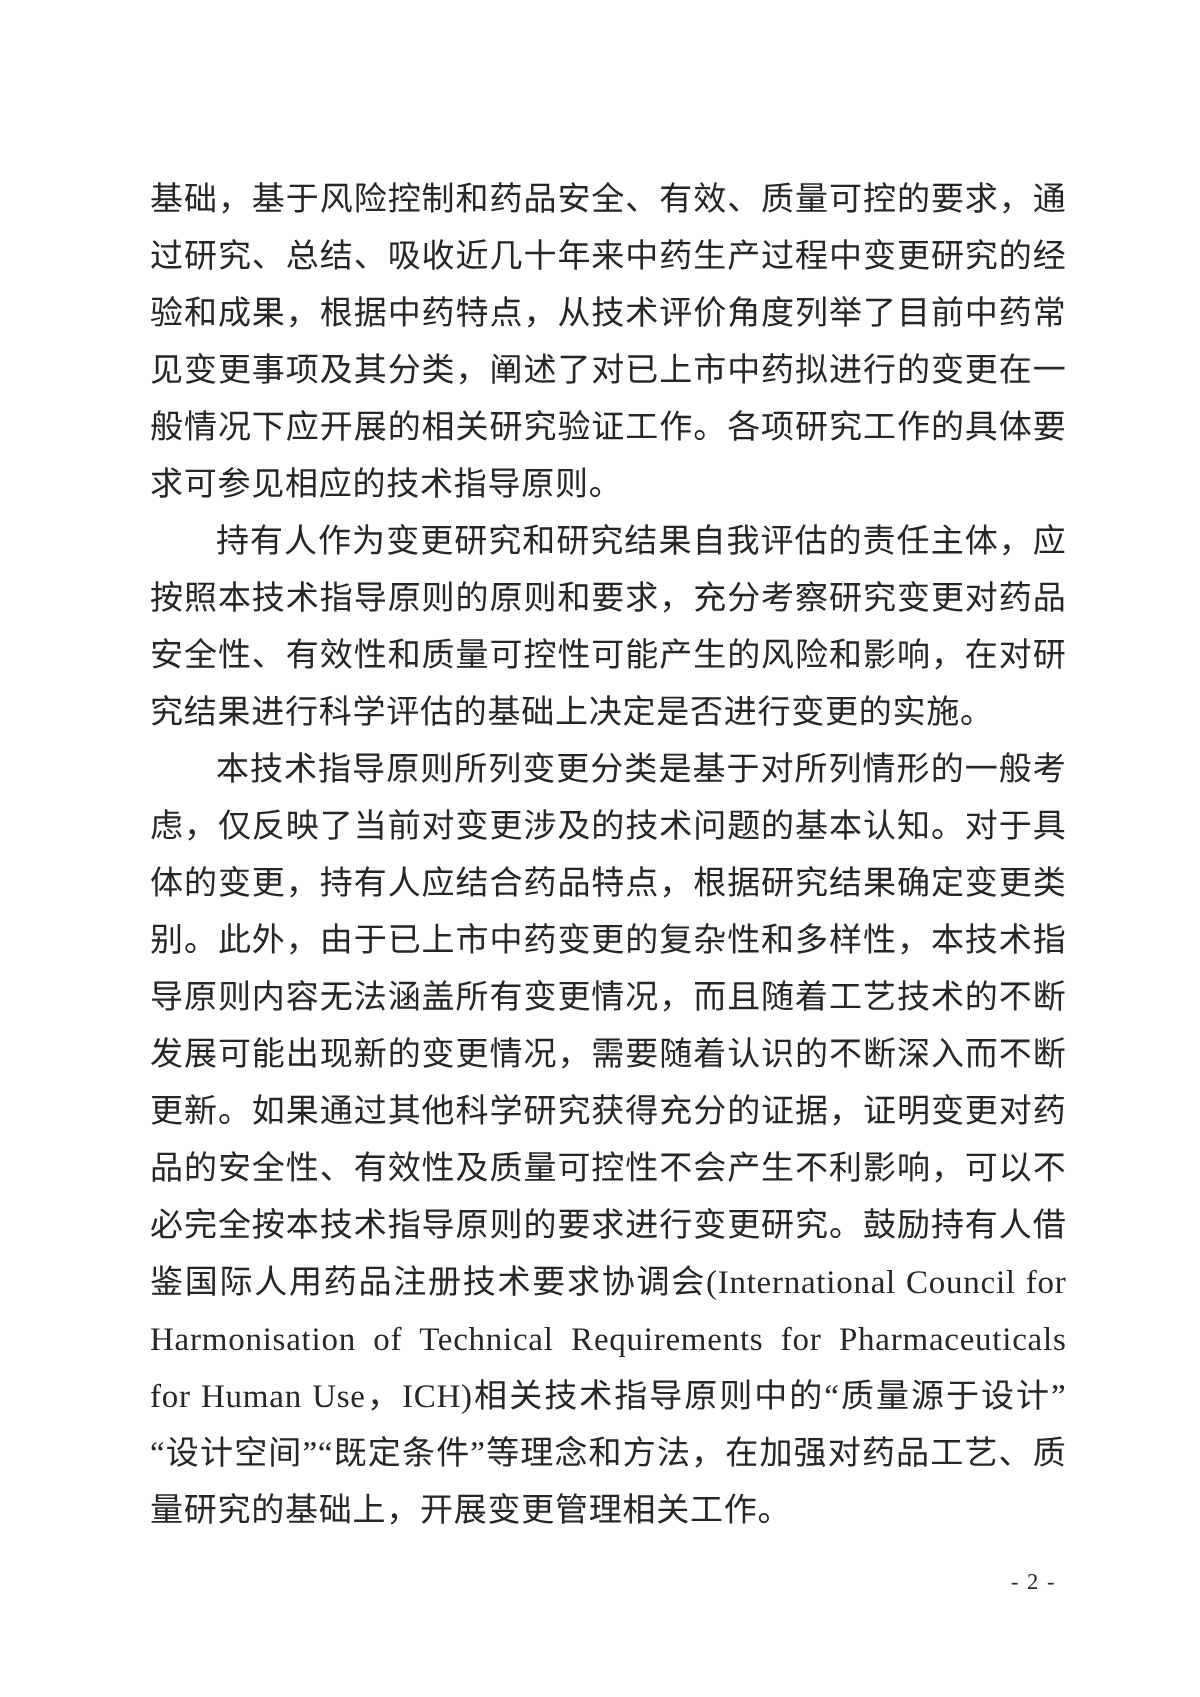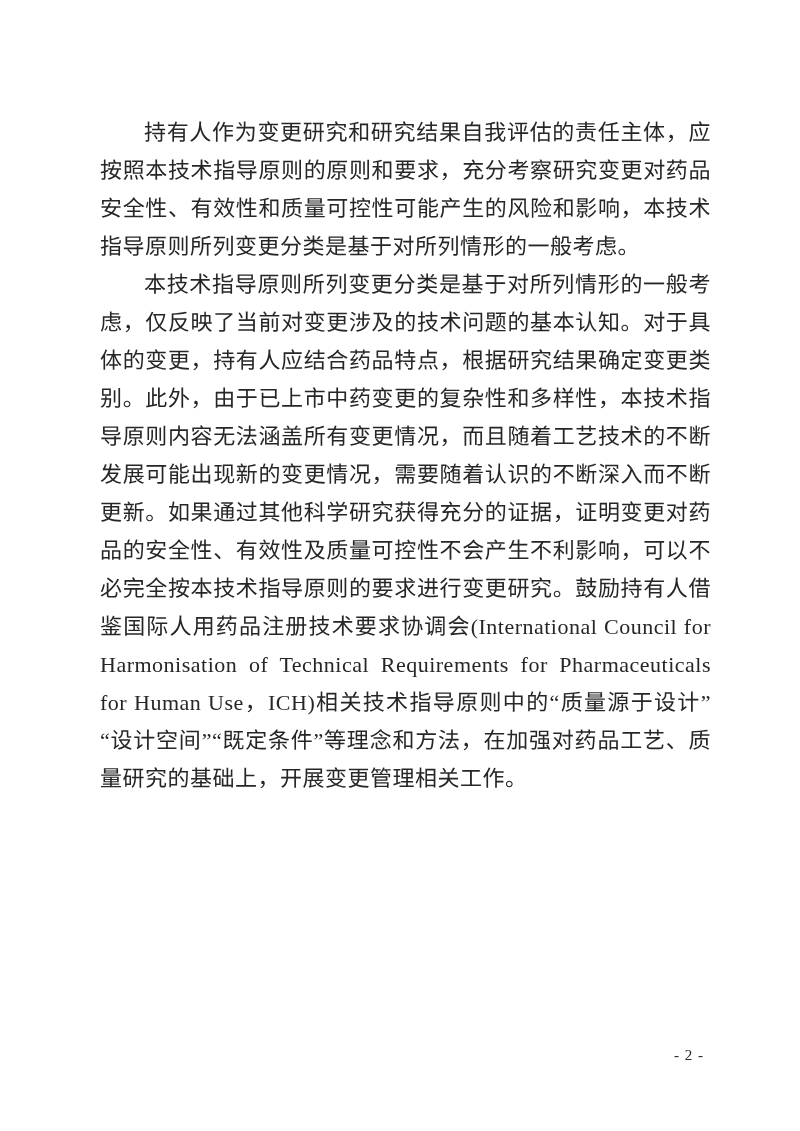--- a/index.html
+++ b/index.html
@@ -41,17 +41,18 @@
     line-height: 18px;
     color: #262626;
     letter-spacing: 1px;
   }
 </style>
 </head>
 <body>
 
 <div class="page">
   <div class="content">
-    <p class="para indent">持有人作为变更研究和研究结果自我评估的责任主体，应按照本技术指导原则的原则和要求，充分考察研究变更对药品安全性、有效性和质量可控性可能产生的风险和影响，本技术指导原则所列变更分类是基于对所列情形的一般考虑。</p>
+    <p class="para">基础，基于风险控制和药品安全、有效、质量可控的要求，通过研究、总结、吸收近几十年来中药生产过程中变更研究的经验和成果，根据中药特点，从技术评价角度列举了目前中药常见变更事项及其分类，阐述了对已上市中药拟进行的变更在一般情况下应开展的相关研究验证工作。各项研究工作的具体要求可参见相应的技术指导原则。</p>
+    <p class="para indent">持有人作为变更研究和研究结果自我评估的责任主体，应按照本技术指导原则的原则和要求，充分考察研究变更对药品安全性、有效性和质量可控性可能产生的风险和影响，在对研究结果进行科学评估的基础上决定是否进行变更的实施。</p>
     <p class="para indent">本技术指导原则所列变更分类是基于对所列情形的一般考虑，仅反映了当前对变更涉及的技术问题的基本认知。对于具体的变更，持有人应结合药品特点，根据研究结果确定变更类别。此外，由于已上市中药变更的复杂性和多样性，本技术指导原则内容无法涵盖所有变更情况，而且随着工艺技术的不断发展可能出现新的变更情况，需要随着认识的不断深入而不断更新。如果通过其他科学研究获得充分的证据，证明变更对药品的安全性、有效性及质量可控性不会产生不利影响，可以不必完全按本技术指导原则的要求进行变更研究。鼓励持有人借鉴国际人用药品注册技术要求协调会(International Council for Harmonisation of Technical Requirements for Pharmaceuticals for Human Use，ICH)相关技术指导原则中的“质量源于设计”“设计空间”“既定条件”等理念和方法，在加强对药品工艺、质量研究的基础上，开展变更管理相关工作。</p>
   </div>
   <div class="footer">- 2 -</div>
 </div>
 
 </body></html>

